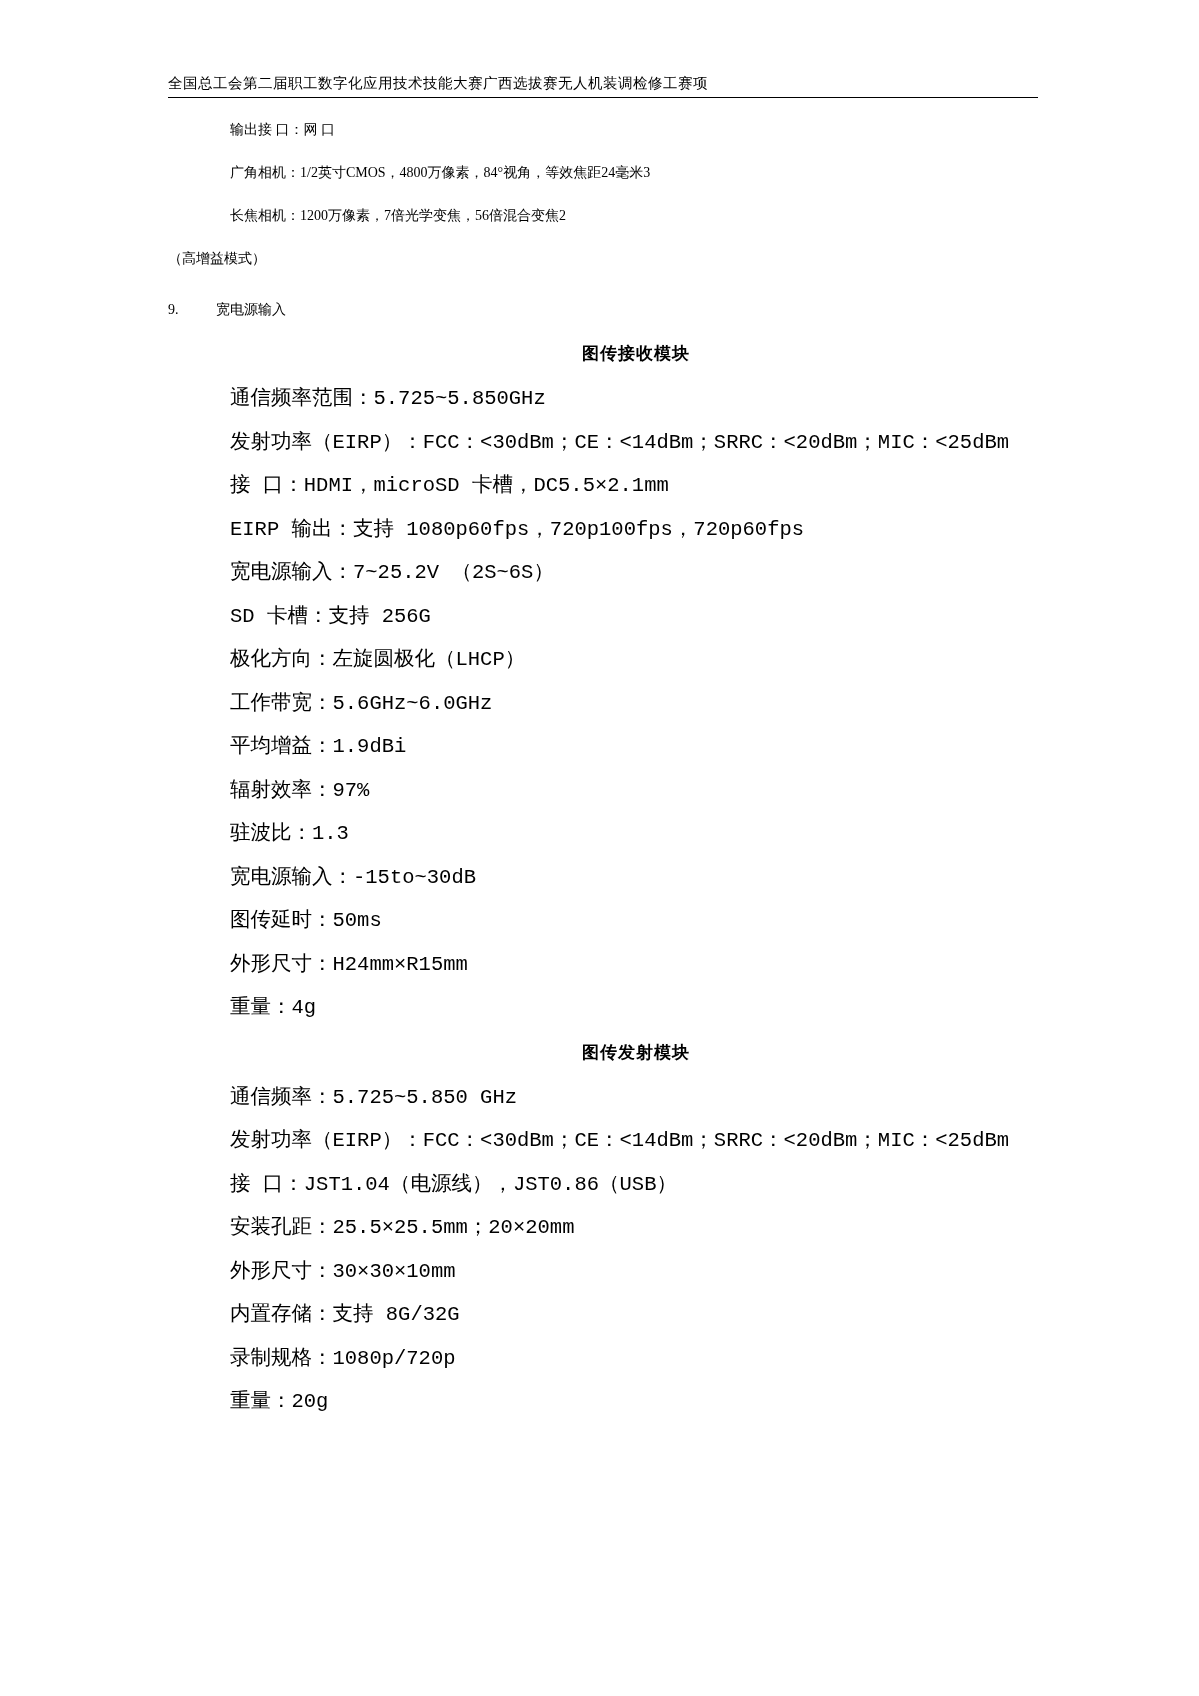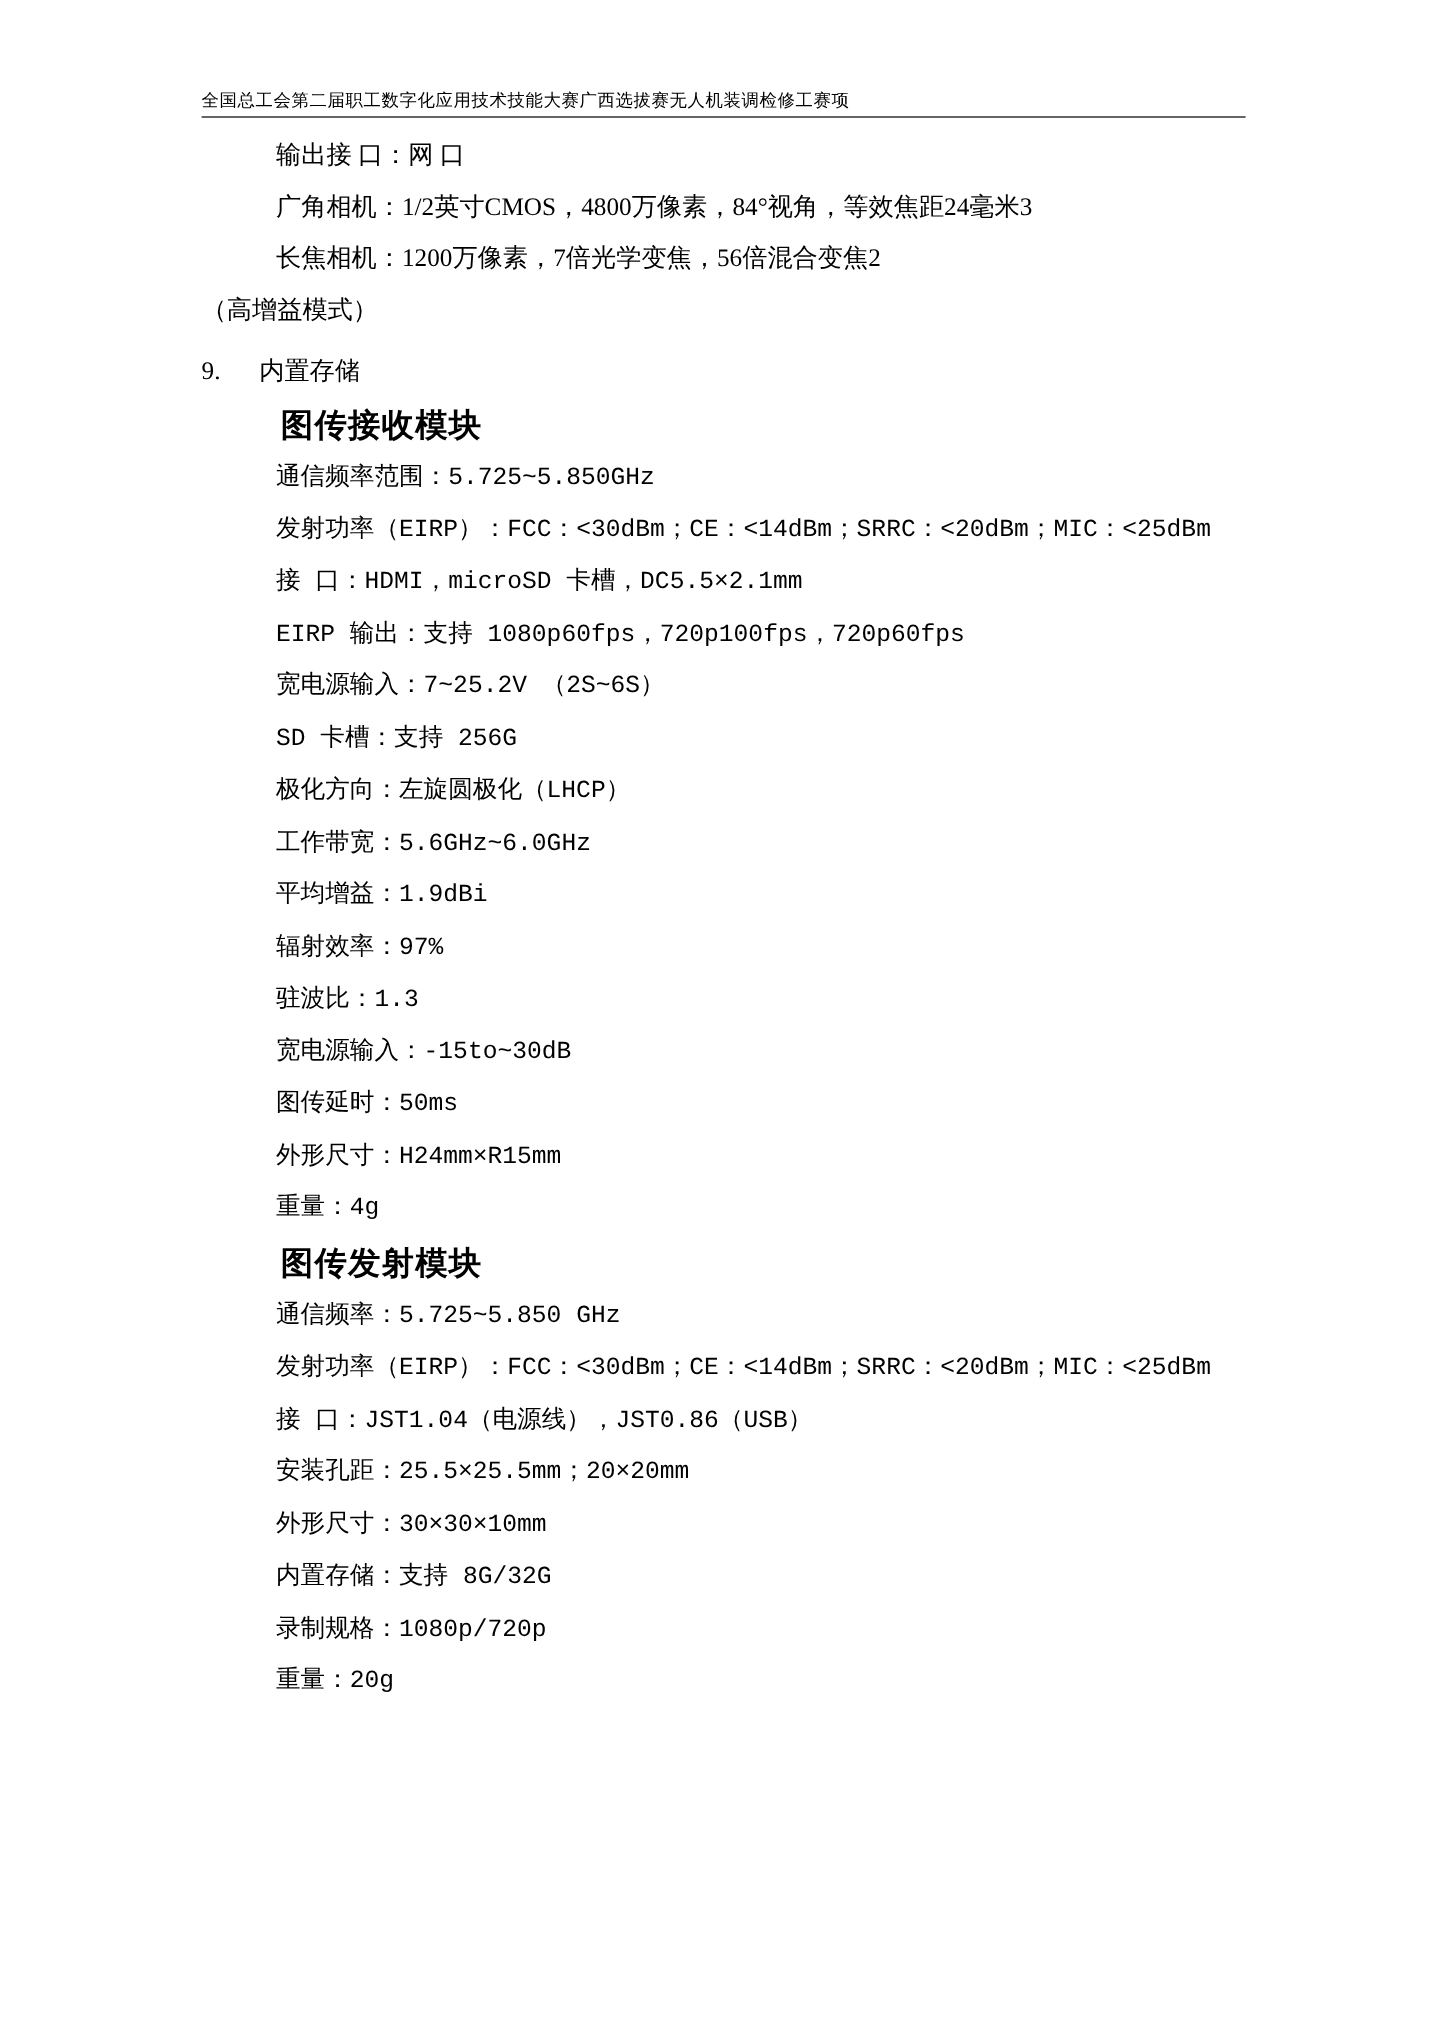--- a/index.html
+++ b/index.html
@@ -26,44 +26,45 @@
   .header-line {
     font-family: "Liberation Sans", "DejaVu Sans", sans-serif;
     font-size: 14.5px;
     letter-spacing: 0.5px;
     border-bottom: 1px solid #000;
     padding-bottom: 4px;
     margin-bottom: 10px;
     white-space: nowrap;
   }
   .line {
-    font-size: 21px;
+    font-size: 14px;
     line-height: 43px;
     white-space: nowrap;
   }
   .indent-1 {
     padding-left: 62px;
   }
   .noindent {
     padding-left: 0;
   }
   .numbered {
     padding-left: 0px;
     margin-top: 8px;
   }
   .numbered .num {
     display: inline-block;
     width: 48px;
   }
   .sub-title {
     font-weight: bold;
     padding-left: 66px;
-    font-size: 27px;
+    font-size: 17px;
     line-height: 46px;
     letter-spacing: 1px;
+    text-align: center;
   }
   .spec {
     font-size: 20.5px;
     line-height: 43.5px;
     padding-left: 62px;
     white-space: nowrap;
     font-family: Liberation Mono, monospace;
   }
   .footer {
     position: absolute;
@@ -83,21 +84,21 @@
   <div class="content">
 
     <div class="header-line">全国总工会第二届职工数字化应用技术技能大赛广西选拔赛无人机装调检修工赛项</div>
 
     <div class="line indent-1">输出接 口：网 口</div>
     <div class="line indent-1">广角相机：1/2英寸CMOS，4800万像素，84°视角，等效焦距24毫米3</div>
     <div class="line indent-1">长焦相机：1200万像素，7倍光学变焦，56倍混合变焦2</div>
     <div class="line noindent">（高增益模式）</div>
 
     <div class="line numbered">
-      <span class="num">9.</span><span>内置存储</span>
+      <span class="num">9.</span><span>宽电源输入</span>
     </div>
 
     <div class="sub-title">图传接收模块</div>
 
     <div class="spec">通信频率范围：5.725~5.850GHz</div>
     <div class="spec">发射功率（EIRP）：FCC：&lt;30dBm；CE：&lt;14dBm；SRRC：&lt;20dBm；MIC：&lt;25dBm</div>
     <div class="spec">接 口：HDMI，microSD 卡槽，DC5.5×2.1mm</div>
     <div class="spec">EIRP 输出：支持 1080p60fps，720p100fps，720p60fps</div>
     <div class="spec">宽电源输入：7~25.2V （2S~6S）</div>
     <div class="spec">SD 卡槽：支持 256G</div>

